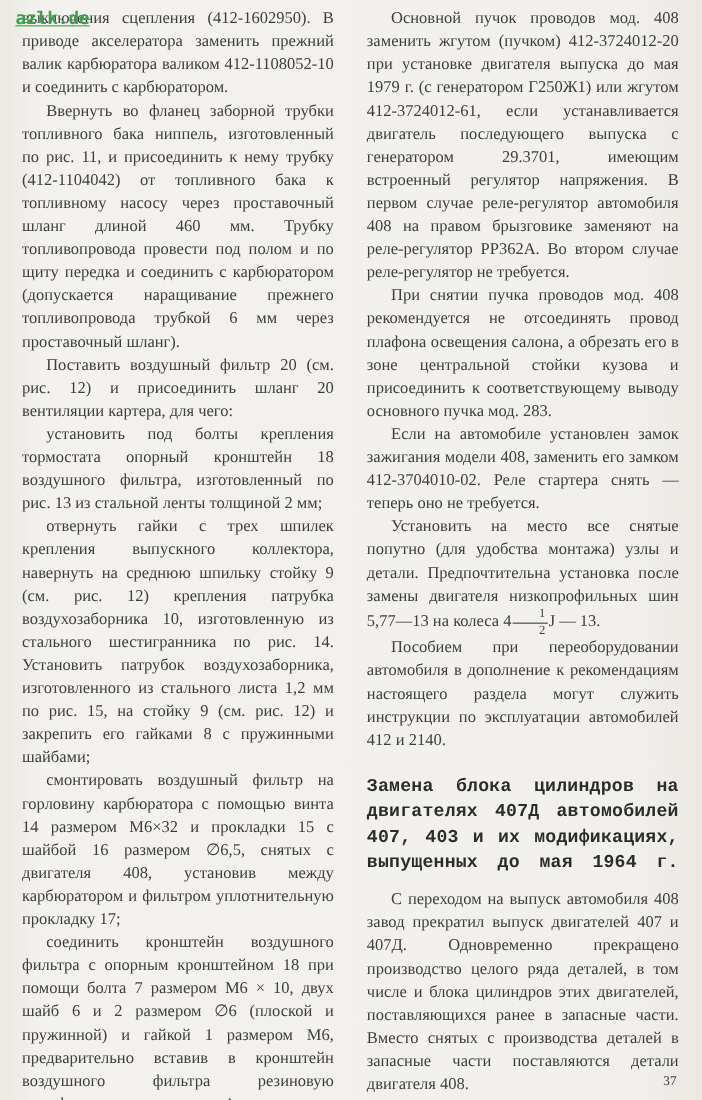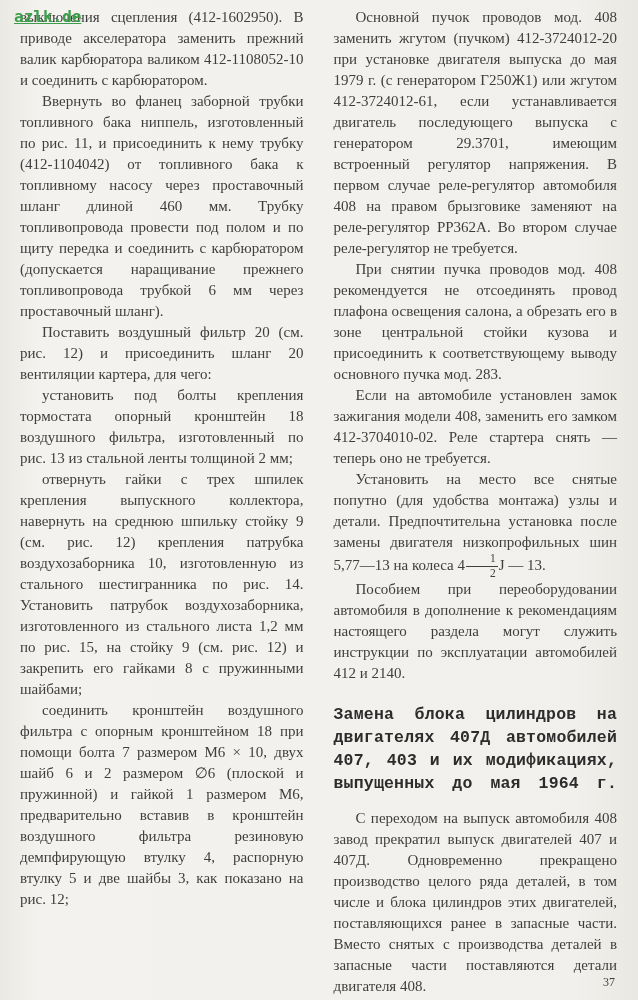--- a/index.html
+++ b/index.html
@@ -71,20 +71,21 @@
   <span class="watermark">azlk.de</span>
 
   <div class="columns">
 
     <div class="col">
       <p class="noindent">выключения сцепления (412-1602950). В приводе акселератора заменить прежний валик карбюратора валиком 412-1108052-10 и соединить с карбюратором.</p>
       <p>Ввернуть во фланец заборной трубки топливного бака ниппель, изготовленный по рис. 11, и присоединить к нему трубку (412-1104042) от топливного бака к топливному насосу через проставочный шланг длиной 460 мм. Трубку топливопровода провести под полом и по щиту передка и соединить с карбюратором (допускается наращивание прежнего топливопровода трубкой 6 мм через проставочный шланг).</p>
       <p>Поставить воздушный фильтр 20 (см. рис. 12) и присоединить шланг 20 вентиляции картера, для чего:</p>
       <p>установить под болты крепления тормостата опорный кронштейн 18 воздушного фильтра, изготовленный по рис. 13 из стальной ленты толщиной 2 мм;</p>
       <p>отвернуть гайки с трех шпилек крепления выпускного коллектора, навернуть на среднюю шпильку стойку 9 (см. рис. 12) крепления патрубка воздухозаборника 10, изготовленную из стального шестигранника по рис. 14. Установить патрубок воздухозаборника, изготовленного из стального листа 1,2 мм по рис. 15, на стойку 9 (см. рис. 12) и закрепить его гайками 8 с пружинными шайбами;</p>
+      <p>смонтировать воздушный фильтр на горловину карбюратора с помощью винта 14 размером М6×32 и прокладки 15 с шайбой 16 размером ∅6,5, снятых с двигателя 408, установив между карбюратором и фильтром уплотнительную прокладку 17;</p>
       <p>соединить кронштейн воздушного фильтра с опорным кронштейном 18 при помощи болта 7 размером М6 × 10, двух шайб 6 и 2 размером ∅6 (плоской и пружинной) и гайкой 1 размером М6, предварительно вставив в кронштейн воздушного фильтра резиновую демпфирующую втулку 4, распорную втулку 5 и две шайбы 3, как показано на рис. 12;</p>
 
     </div>
 
     <div class="col">
       <p>Основной пучок проводов мод. 408 заменить жгутом (пучком) 412-3724012-20 при установке двигателя выпуска до мая 1979 г. (с генератором Г250Ж1) или жгутом 412-3724012-61, если устанавливается двигатель последующего выпуска с генератором 29.3701, имеющим встроенный регулятор напряжения. В первом случае реле-регулятор автомобиля 408 на правом брызговике заменяют на реле-регулятор РР362А. Во втором случае реле-регулятор не требуется.</p>
       <p>При снятии пучка проводов мод. 408 рекомендуется не отсоединять провод плафона освещения салона, а обрезать его в зоне центральной стойки кузова и присоединить к соответствующему выводу основного пучка мод. 283.</p>
       <p>Если на автомобиле установлен замок зажигания модели 408, заменить его замком 412-3704010-02. Реле стартера снять — теперь оно не требуется.</p>
 
       <p><span>Установить на место все снятые попутно (для удобства монтажа) узлы и детали. Предпочтительна установка после замены двигателя низкопрофильных шин 5,77—13 на колеса 4</span><span class="frac"><span class="num">1</span><span class="den">2</span></span><span>J — 13.</span></p>

